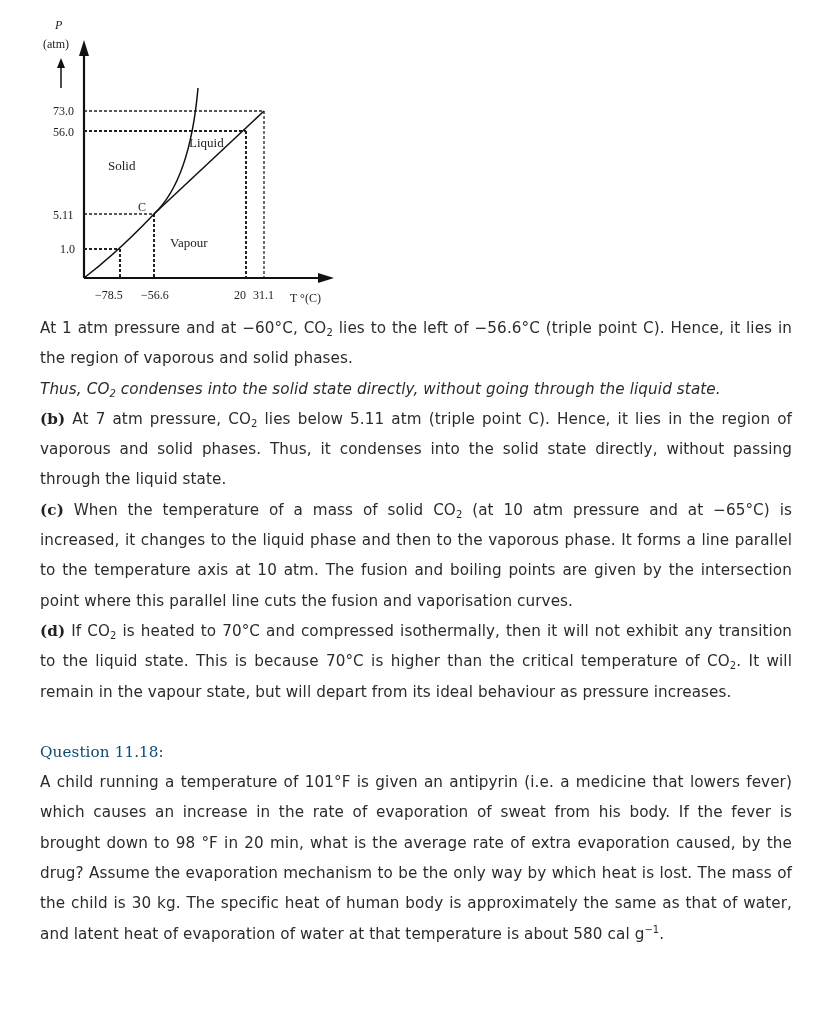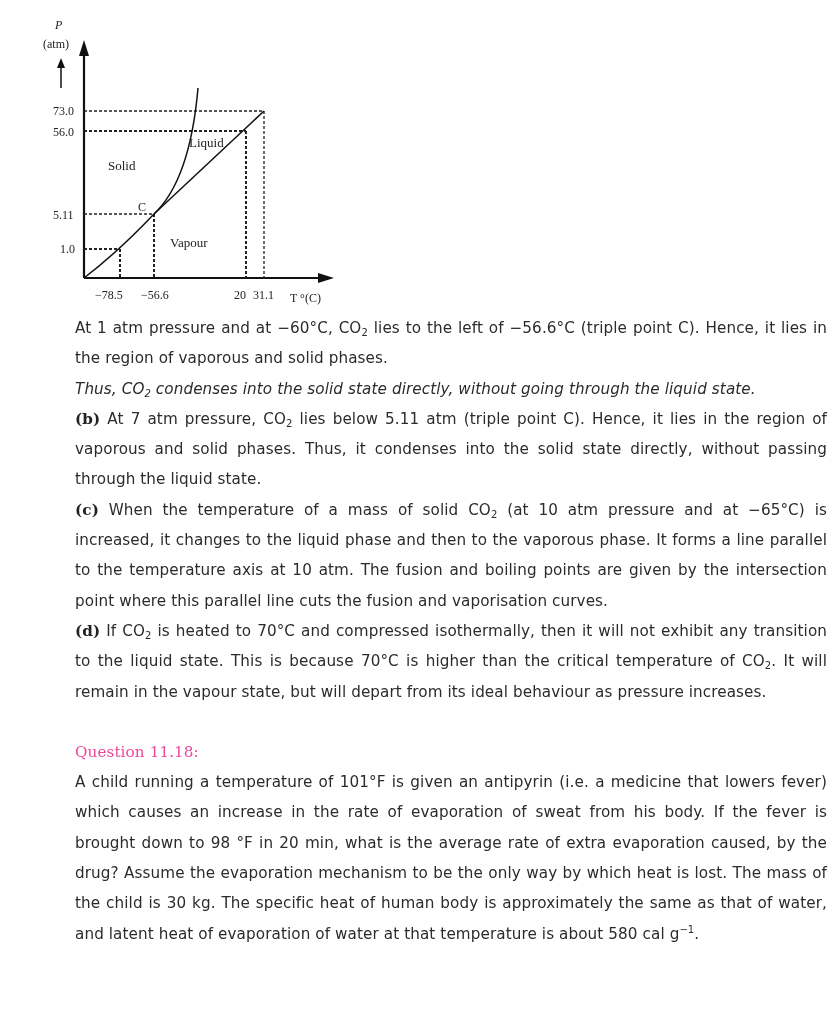--- a/index.html
+++ b/index.html
@@ -2,25 +2,25 @@
 <html><head>
   <meta charset="utf-8">
   <style>
     html, body { margin: 0; padding: 0; background: #ffffff; }
     body { width: 830px; height: 1022px; position: relative; overflow: hidden; }
     .diagram { position: absolute; left: 0; top: 0; width: 360px; height: 312px; }
     .diagram text { font-family: "Liberation Serif", "DejaVu Serif", serif; fill: #222; }
     .content {
       position: absolute; left: 40px; top: 313px; width: 752px;
       font-family: "DejaVu Sans", sans-serif; font-size: 15.2px;
-      color: #2b2b2b; line-height: 30.3px; letter-spacing: 0.1px; margin-left: 35px;
+      color: #2b2b2b; line-height: 30.3px; letter-spacing: 0.1px;
     }
     .content p { margin: 0; text-align: justify; }
     .content b { font-family: "DejaVu Serif", serif; font-weight: bold; color: #222; }
-    .qhead { color: #ec4899; font-family: "DejaVu Serif", serif; margin-top: 30px !important; }
+    .qhead { color: #0c4a6e; font-family: "DejaVu Serif", serif; margin-top: 30px !important; }
     sub { font-size: 10px; vertical-align: -3px; line-height: 0; }
     sup { font-size: 10px; vertical-align: 6px; line-height: 0; }
     .lastline { text-align: left !important; font-style: italic; }
   </style>
 </head>
 <body>
 
 <svg class="diagram" viewBox="0 0 360 312">
 
   <line x1="84" y1="278" x2="84" y2="52" stroke="#111" stroke-width="2.2"></line>

